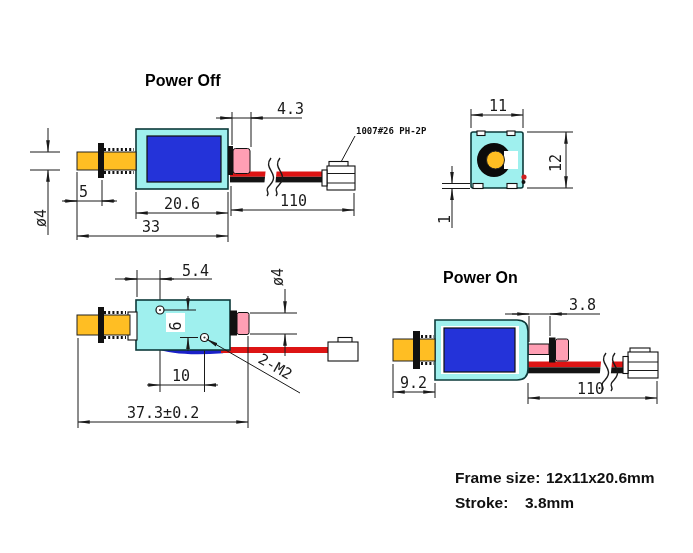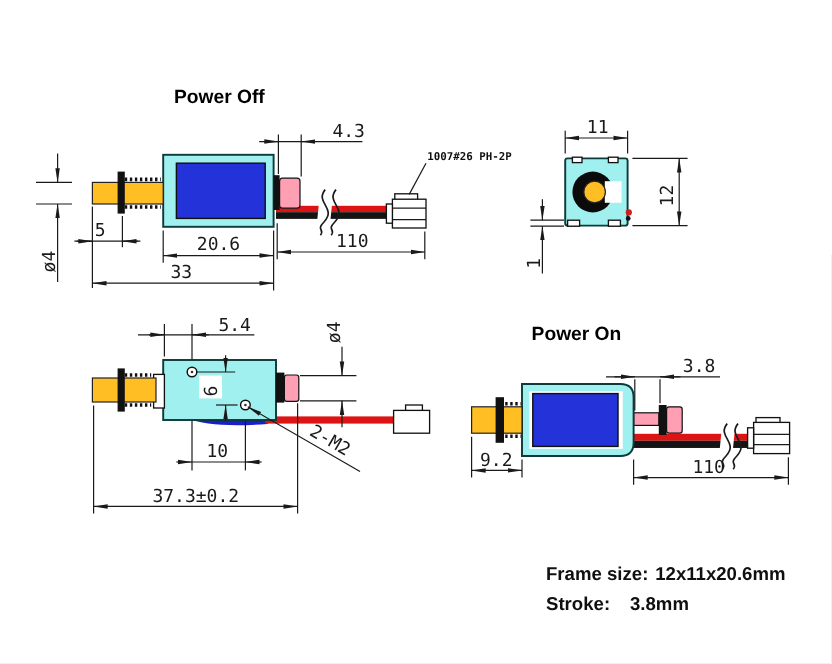--- a/index.html
+++ b/index.html
@@ -1,16 +1,16 @@
 <!DOCTYPE html>
 <html><head>
 <meta charset="utf-8">
 <style>
   html,body{margin:0;padding:0;background:#fff;}
-  #stage{position:relative;width:693px;height:553px;background:#fdba74;overflow:hidden;
+  #stage{position:relative;width:693px;height:553px;background:#737373;overflow:hidden;
          font-family:"DejaVu Sans", sans-serif;}
   svg{display:block}
   .dim{stroke:#1a1a1a;stroke-width:1;fill:none}
   .dimtxt{font:15px "DejaVu Sans Mono", monospace;fill:#1a1a1a}
   .title{font:bold 16px "Liberation Sans", sans-serif;fill:#000}
   .spec{font:bold 15.5px "Liberation Sans", sans-serif;fill:#101010}
   .tiny{font:bold 9px "DejaVu Sans Mono", monospace;fill:#101010}
   .frame{fill:#9ff0ee;stroke:#0d3a3a;stroke-width:1.6}
   .coil{fill:#2433d9;stroke:#101010;stroke-width:1.2}
   .plunger{fill:#ffbe23;stroke:#222;stroke-width:1}

